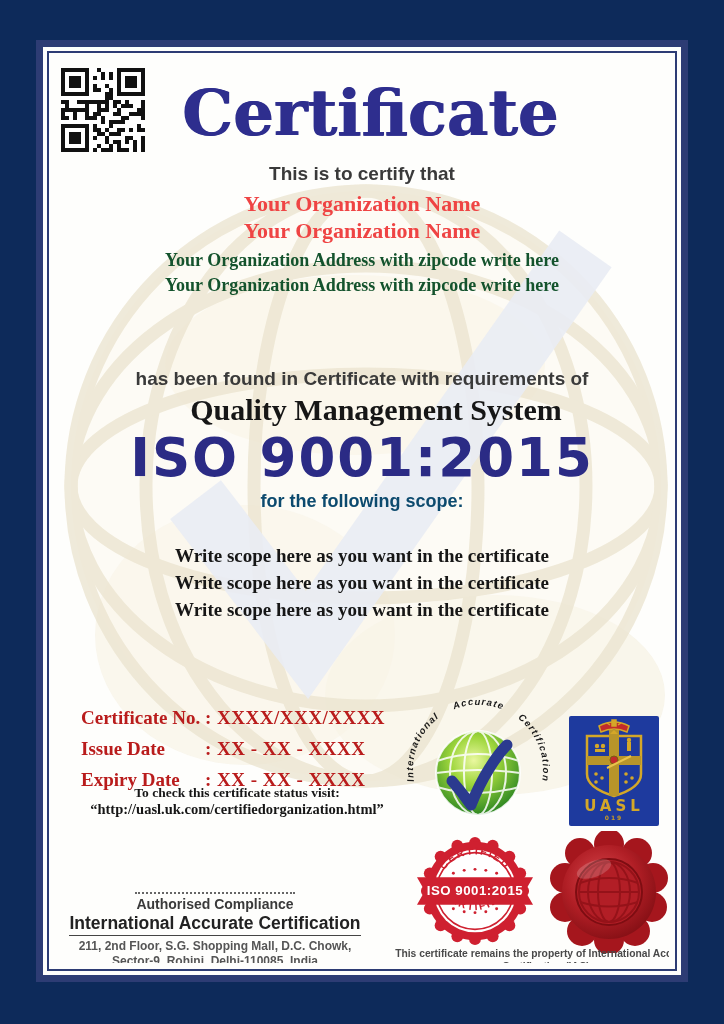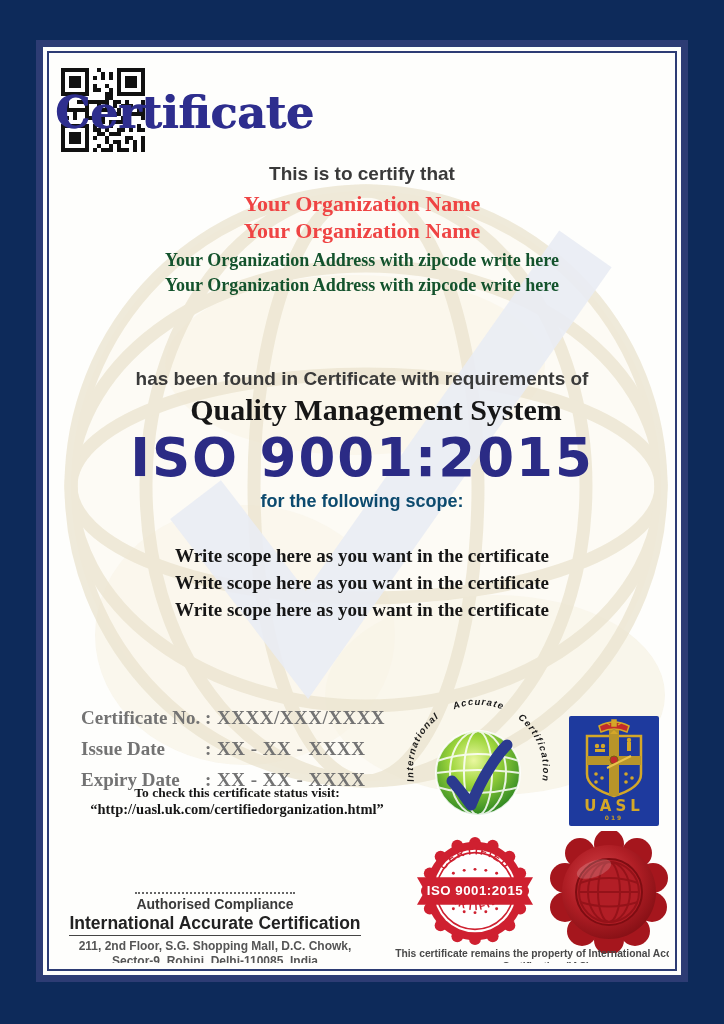--- a/index.html
+++ b/index.html
@@ -6,42 +6,42 @@
   body{width:724px;height:1024px;font-family:"Liberation Sans",sans-serif;}
   .certificate{position:relative;width:724px;height:1024px;background:#0d2a5a;overflow:hidden;}
   .page{position:absolute;left:36px;top:40px;width:652px;height:942px;background:#fefefc;
         border:7px solid #2d3c74;box-sizing:border-box;}
   .page-inner{position:absolute;inset:4px;border:2px solid #2d3c74;}
   .content{position:absolute;inset:6px;overflow:hidden;}
   .wm{position:absolute;left:0px;top:116px;z-index:0;pointer-events:none;}
   .layer{position:absolute;inset:0;z-index:1;}
 
   .qr{position:absolute;left:6px;top:9px;width:84px;height:84px;}
-  .title{position:absolute;left:0;top:12px;width:100%;text-align:left;
-         font-family:"DejaVu Serif",serif;font-weight:bold;font-size:44px;line-height:84px;
+  .title{position:absolute;left:8px;top:12px;width:100%;text-align:center;
+         font-family:"DejaVu Serif",serif;font-weight:bold;font-size:64px;line-height:84px;
          color:#2e2e8e;letter-spacing:0px;text-shadow:1px 0 #2e2e8e;}
   .certify{position:absolute;left:0;top:104px;width:100%;text-align:center;
            font-size:19px;font-weight:bold;color:#3a3a3a;}
   .orgnames{position:absolute;left:0;top:131px;width:100%;text-align:center;
             font-family:"Liberation Serif",serif;font-weight:bold;font-size:22px;line-height:27px;color:#ef4444;}
   .addresses{position:absolute;left:0;top:189px;width:100%;text-align:center;
              font-family:"Liberation Serif",serif;font-weight:bold;font-size:18px;line-height:25px;color:#14532d;}
   .compliance{position:absolute;left:0;top:309px;width:100%;text-align:center;
               font-size:19px;font-weight:bold;color:#3a3a3a;}
   .qms{position:absolute;left:14px;top:334px;width:100%;text-align:center;
        font-family:"Liberation Serif",serif;font-weight:bold;font-size:30px;color:#161616;}
   .iso{position:absolute;left:0;top:368px;width:100%;text-align:center;
        font-family:"DejaVu Sans",sans-serif;font-weight:800;font-size:53px;letter-spacing:2px;color:#2b2b85;}
   .scopeintro{position:absolute;left:0;top:432px;width:100%;text-align:center;
               font-size:18px;font-weight:bold;color:#0c4a6e;}
   .scopelines{position:absolute;left:0;top:483px;width:100%;text-align:center;
               font-family:"Liberation Serif",serif;font-weight:bold;font-size:19px;line-height:27px;color:#161616;}
 
   .details{position:absolute;left:20px;top:648px;width:324px;}
-  .drow{display:flex;font-family:"Liberation Serif",serif;font-weight:bold;font-size:19px;color:#737373;margin-bottom:9px;}
+  .drow{display:flex;font-family:"Liberation Serif",serif;font-weight:bold;font-size:19px;color:#b91c1c;margin-bottom:9px;}
   .dlabel{width:124px;margin-left:6px;}
   .dvalue{letter-spacing:.5px;}
   .status-line{position:absolute;left:20px;top:726px;width:324px;text-align:center;
                font-family:"Liberation Serif",serif;font-weight:bold;font-size:13.5px;color:#161616;}
   .status-url{position:absolute;left:20px;top:742px;width:324px;text-align:center;
               font-family:"Liberation Serif",serif;font-weight:bold;font-size:14.5px;color:#161616;}
 
   .iac-logo{position:absolute;left:348px;top:636px;width:150px;height:150px;}
   .uasl{position:absolute;left:514px;top:657px;width:90px;height:110px;}
   .badge{position:absolute;left:361px;top:773px;width:118px;height:118px;}

